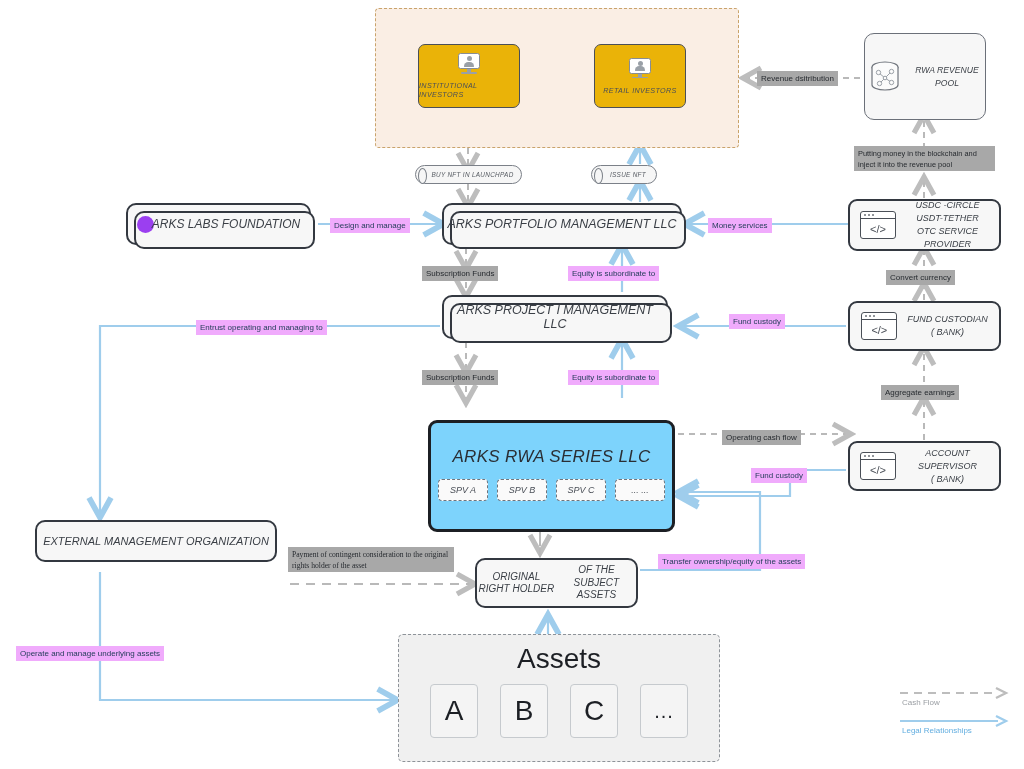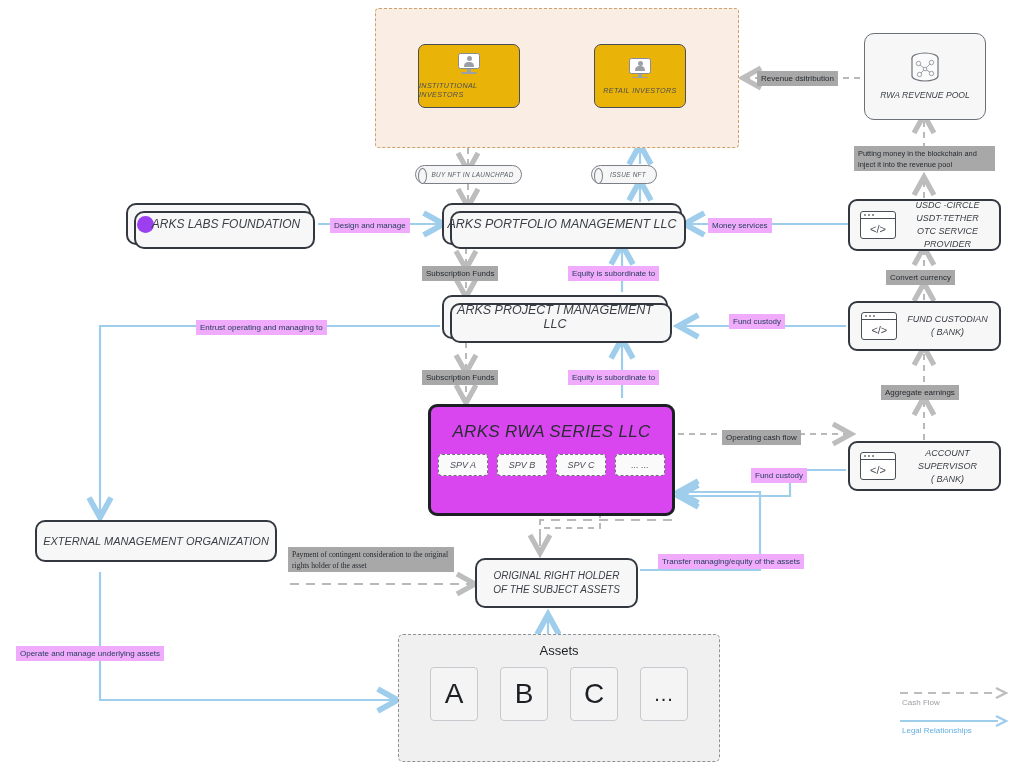--- a/index.html
+++ b/index.html
@@ -123,49 +123,49 @@
     font-size:11px; font-style:normal; color:#4a4f57; font-family:"Liberation Sans", sans-serif;
   }
 
   
   .dbicon { width:40px; height:34px; position:relative; flex:0 0 auto; }
 
   
   .rowbox { flex-direction:row; gap:10px; padding:0 10px; }
   .rowbox .txt { font-size:9px; line-height:13px; font-style:italic; color:#3a3f46; }
 
-  .stackbox { flex-direction:column; gap:1px; }
+  .stackbox { flex-direction:row; gap:1px; }
   .stackbox .txt { font-size:8.6px; line-height:12.5px; font-style:italic; color:#3a3f46; }
 
   
   #rwa-series {
-    left:428px; top:404px; width:247px; height:112px;
+    left:428px; top:420px; width:247px; height:112px;
     flex-direction:column; justify-content:flex-start;
-    border:3px solid #1c1f24; border-radius:9px; background:#d946ef;
-    padding-top:15px; gap:12px;
+    border:3px solid #1c1f24; border-radius:9px; background:#7dd3fc;
+    padding-top:24px; gap:12px;
   }
   #rwa-series .title { font-size:17px; font-style:italic; color:#2a2e34; letter-spacing:.3px; }
   #rwa-series .spvrow { display:flex; gap:9px; }
   .spv {
     border:1.3px dashed #6f747c; border-radius:4px;
     background:#fafafa;
     padding:5px 9px;
     font-size:9px; font-style:italic; color:#4a4f57;
     min-width:50px; text-align:center;
   }
 
   
   #assets-region {
     position:absolute; left:398px; top:634px; width:322px; height:128px;
     background:#f0f0f0; border:1.6px dashed #8e9399; border-radius:5px; z-index:2;
     display:flex; flex-direction:column; align-items:center;
     padding-top:8px; gap:9px;
   }
   #assets-region .atitle {
-    font-size:13px; color:#1c1f24; font-family:"Liberation Sans", sans-serif;
+    font-size:28px; color:#1c1f24; font-family:"Liberation Sans", sans-serif;
   }
   #assets-region .arow { display:flex; gap:22px; }
   .asset-card {
     width:48px; height:54px; background:#f4f4f4;
     border:1.3px solid #c6cace; border-radius:4px;
     display:flex; align-items:center; justify-content:center;
     font-size:28px; color:#1c1f24;
   }
   .asset-card.dots { font-size:20px; letter-spacing:1px; }
 
@@ -427,21 +427,21 @@
   <div class="lbl legal" style="left:729px; top:314px;">Fund custody</div>
   <div class="lbl legal" style="left:751px; top:468px;">Fund custody</div>
 
   <div class="lbl cash" style="left:886px; top:270px;">Convert currency</div>
   <div class="lbl cash" style="left:881px; top:385px;">Aggregate earnings</div>
 
   <div class="lbl cash" style="left:722px; top:430px;">Operating cash flow</div>
 
   <div class="lbl cash two" style="left:288px; top:547px; width:166px; font-size:7.6px; line-height:11px;font-family:Liberation Serif, serif;">Payment of contingent consideration to the original rights holder of the asset</div>
 
-  <div class="lbl legal" style="left:658px; top:554px;">Transfer managing/equity of the assets</div>
+  <div class="lbl legal" style="left:658px; top:554px;">Transfer ownership/equity of the assets</div>
 
   <div class="lbl legal" style="left:16px; top:646px;">Operate and manage underlying assets</div>
 
   <div id="legend">
     <div class="row">
       <svg width="120" height="14" viewBox="0 0 120 14">
         <path d="M4,7 L100,7" stroke="#bdbdbd" stroke-width="2" stroke-dasharray="8,6" fill="none"></path>
         <path d="M100,2 L110,7 L100,12" stroke="#bdbdbd" stroke-width="2.3" fill="none"></path>
       </svg>
       <div class="cap cash">Cash Flow</div>

